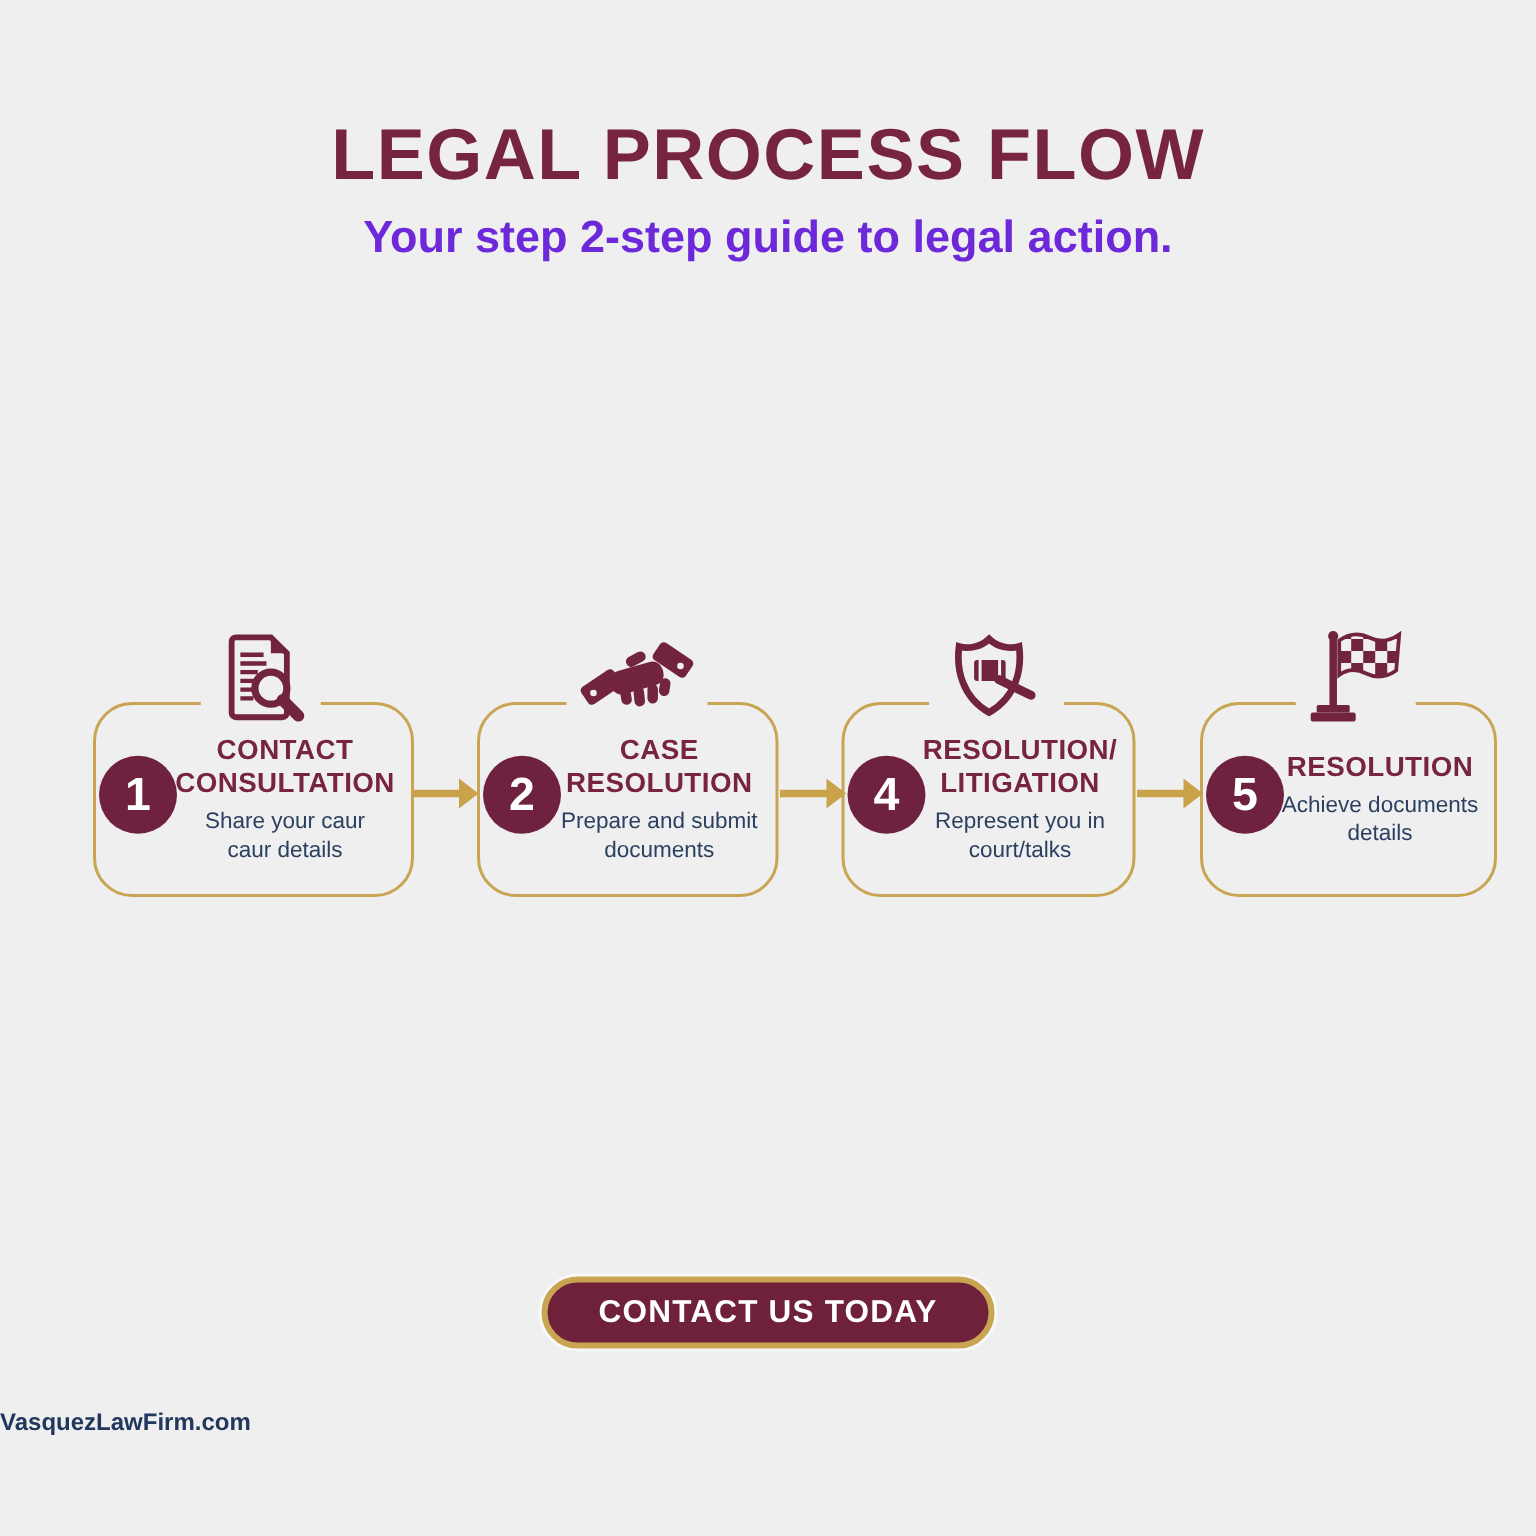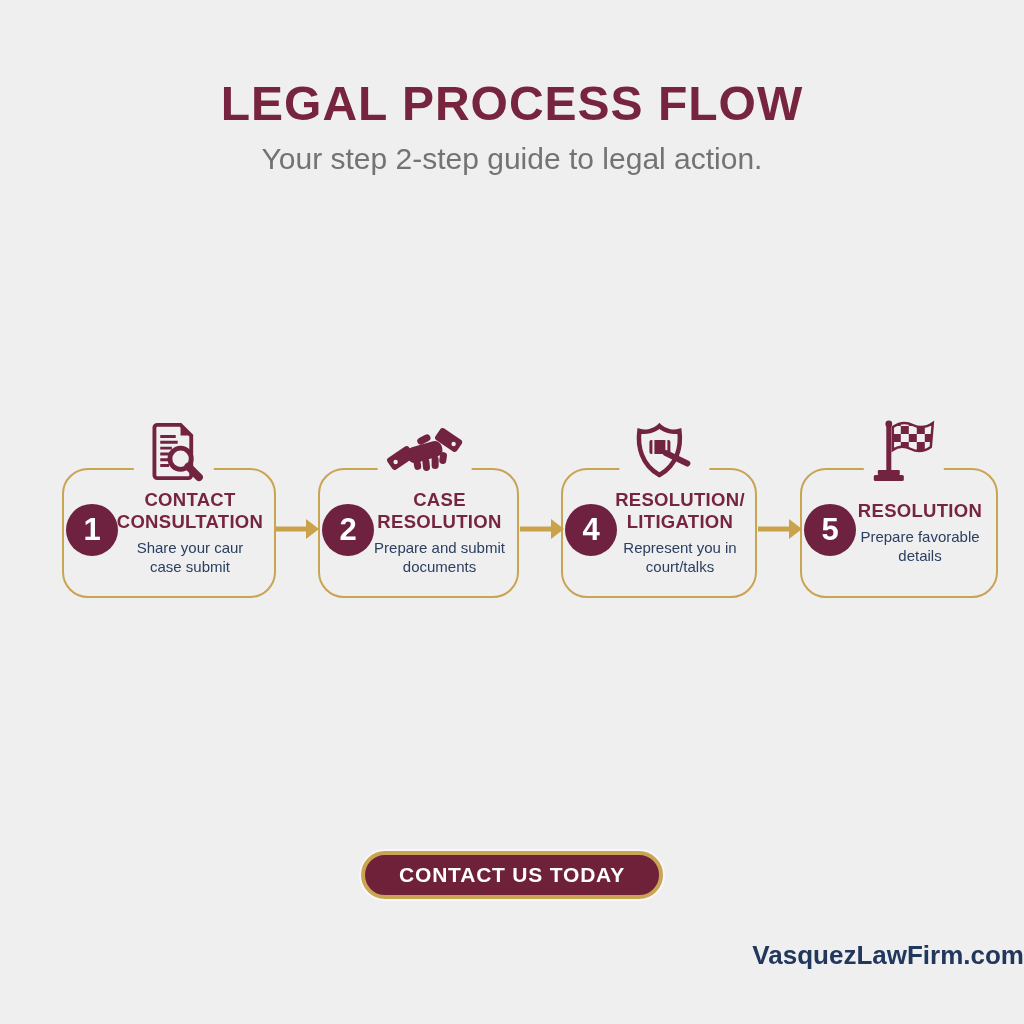--- a/index.html
+++ b/index.html
@@ -9,22 +9,22 @@
     font-family:"Liberation Sans", sans-serif;
   }
   
   .page-title {
     position:absolute; top:76px; left:0; width:1024px;
     text-align:center; font-size:48px; font-weight:800;
     letter-spacing:1px; color:#77253f;
   }
   .page-subtitle {
     position:absolute; top:142px; left:0; width:1024px;
-    text-align:center; font-size:30px; font-weight:400;
-    color:#737373;
+    text-align:center; font-size:30px; font-weight:700;
+    color:#6d28d9;
   }
   
   .card {
     position:absolute; top:468px; height:130px;
     border:2px solid #c9a452; border-radius:26px;
     box-sizing:border-box; background:transparent;
   }
   .card1 { left:62px;  width:214px; }
   .card2 { left:318px; width:201px; }
   .card3 { left:561px; width:196px; }
@@ -67,21 +67,21 @@
     min-width:286px; height:48px; border-radius:27px;
     background:#6f2139; border:4px solid #c9a452;
     box-shadow:0 0 0 2px rgba(255,255,255,.55);
     color:#ffffff; font-family:"Liberation Sans", sans-serif;
     font-size:21px; font-weight:700; letter-spacing:.8px;
     display:flex; align-items:center; justify-content:center;
     padding:0 34px; box-sizing:border-box; cursor:pointer;
   }
   .website {
     position:absolute; top:940px; left:0; width:1024px;
-    text-align:right; font-size:26px; font-weight:700;
+    text-align:left; font-size:16px; font-weight:700;
     color:#21375c; text-decoration:none; cursor:pointer;
   }
 </style>
 </head>
 <body>
 
 <div class="canvas">
 
   <div class="page-title">LEGAL PROCESS FLOW</div>
   <div class="page-subtitle">Your step 2-step guide to legal action.</div>
@@ -104,21 +104,21 @@
       </svg>
     </div>
     <div class="badge">1</div>
     <div class="card-content">
       <div class="card-title">
         <div>CONTACT</div>
         <div>CONSULTATION</div>
       </div>
       <div class="card-desc">
         <div>Share your caur</div>
-        <div>case submit</div>
+        <div>caur details</div>
       </div>
     </div>
   </div>
 
   <div class="card card2">
     <div class="icon-wrap">
       <svg width="76" height="56" viewBox="0 0 76 56">
         <g fill="#722340">
           <rect x="1" y="23" width="26" height="14" rx="3" transform="rotate(-34 14 30)"></rect>
           <rect x="49" y="5" width="26" height="14" rx="3" transform="rotate(34 62 12)"></rect>
@@ -196,21 +196,21 @@
         </g>
       </svg>
     </div>
     <div class="badge">5</div>
     <div class="card-content">
       <div class="card-title">
         <div>RESOLUTION</div>
 
       </div>
       <div class="card-desc">
-        <div>Prepare favorable</div>
+        <div>Achieve documents</div>
         <div>details</div>
       </div>
     </div>
   </div>
 
   <svg class="arrow arrow1" width="46" height="32" viewBox="0 0 46 32">
     <line x1="1" y1="16" x2="33" y2="16" stroke="#c9a24a" stroke-width="5"></line>
     <polygon points="32,6 45,16 32,26" fill="#c9a24a"></polygon>
   </svg>
   <svg class="arrow arrow2" width="46" height="32" viewBox="0 0 46 32">

